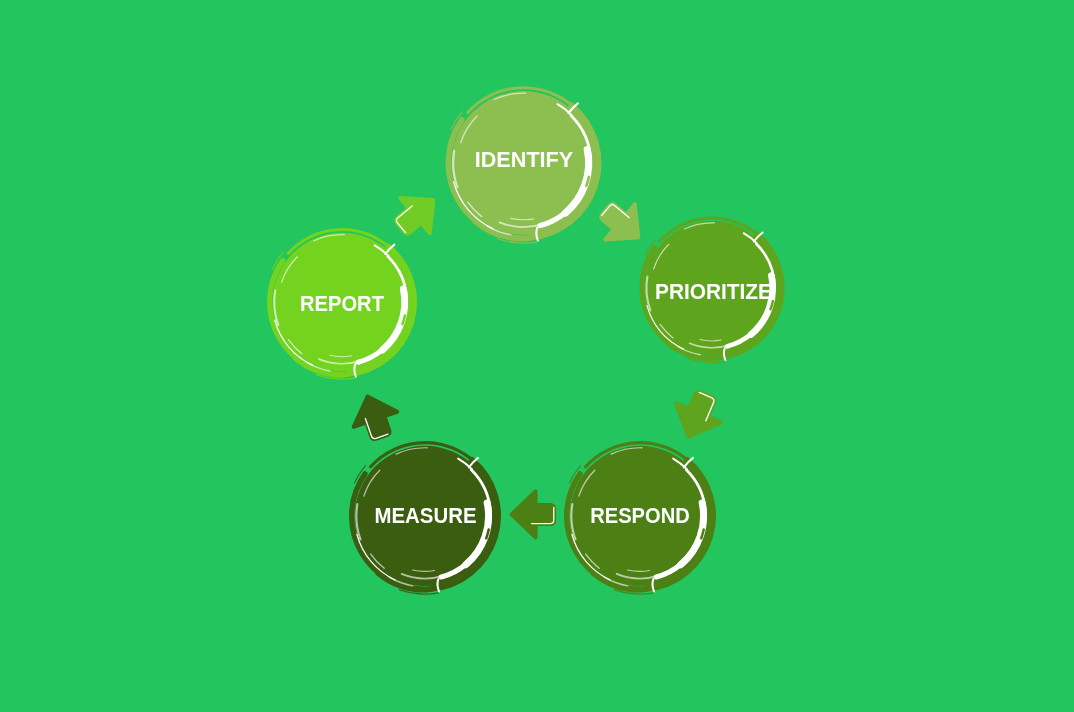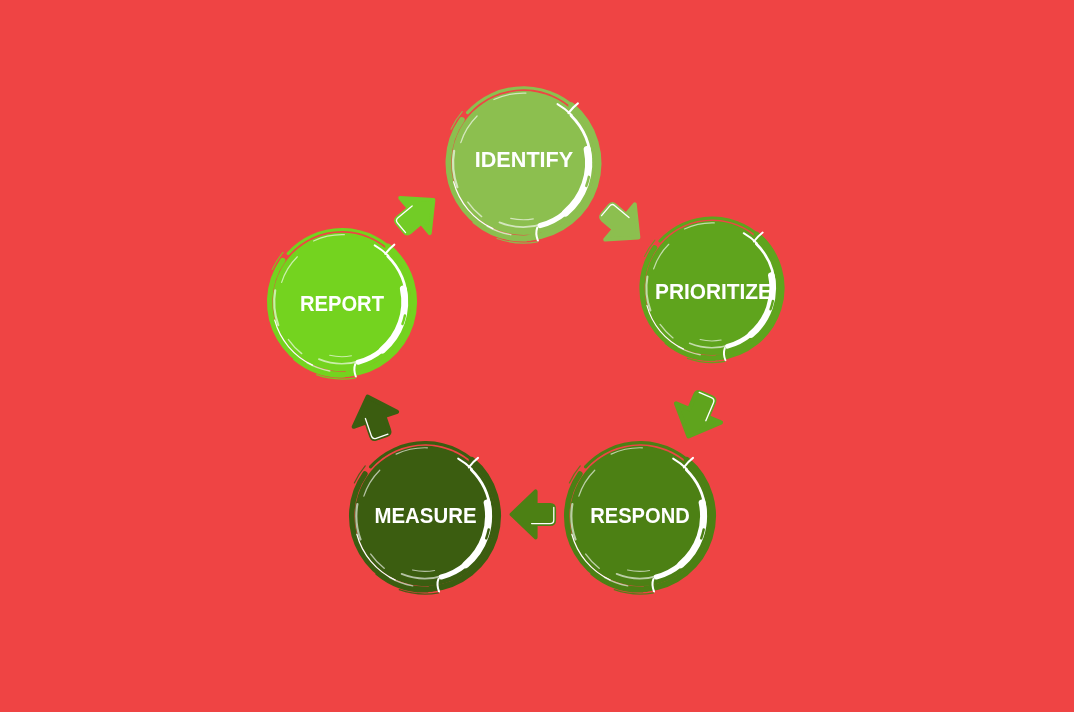--- a/index.html
+++ b/index.html
@@ -1,16 +1,16 @@
 <!DOCTYPE html>
 <html><head>
 <meta charset="utf-8">
 <style>
   html,body{margin:0;padding:0;background:#ffffff;}
-  .wrap{position:relative;width:1074px;height:712px;overflow:hidden;background:#ef4444;}
+  .wrap{position:relative;width:1074px;height:712px;overflow:hidden;background:#22c55e;}
   text{font-family:"Liberation Sans",sans-serif;font-weight:bold;fill:#ffffff;}
 </style>
 </head>
 <body>
 <div class="wrap">
 <svg width="1074" height="712" viewBox="0 0 1074 712">
 <defs>
   <g id="bc">
     <circle cx="0" cy="0" r="90" fill="currentColor"></circle>
     <path d="M 60.1,-71.6 A 93.5,93.5 0 0 1 8.2,93.1" fill="none" stroke="currentColor" stroke-width="8" stroke-linecap="round"></path>

